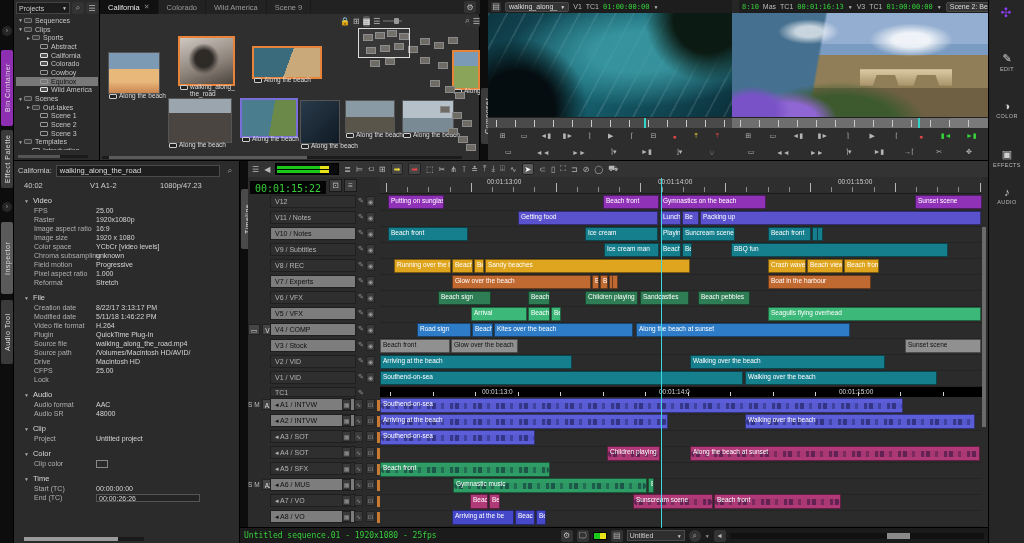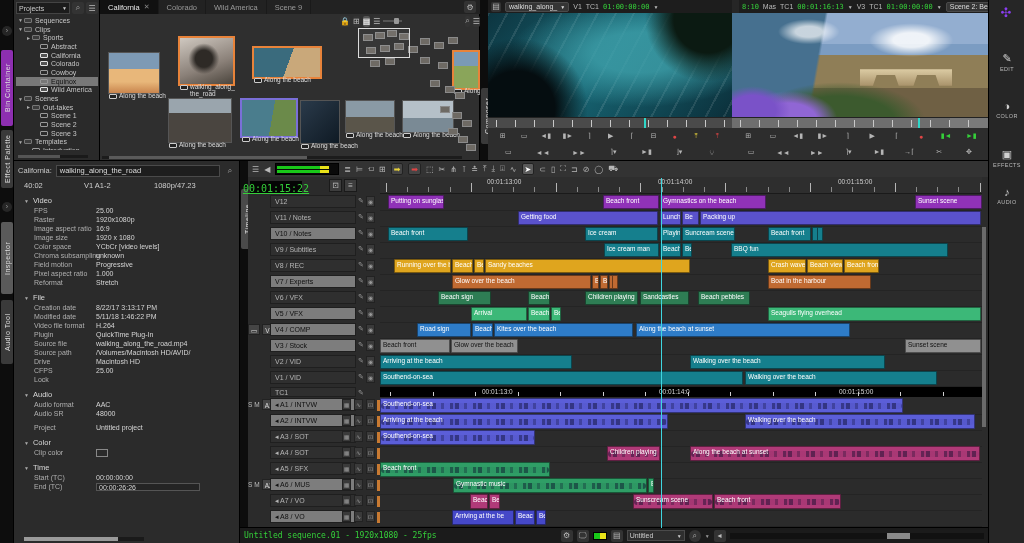--- a/index.html
+++ b/index.html
@@ -102,21 +102,21 @@
   .rail-item { position:absolute; left:0; width:36px; text-align:center; color:#b9b9b9; }
   .rail-item .g { font-size:11px; color:#cfcfcf; }
   .rail-item .t { font-size:5.5px; letter-spacing:.4px; margin-top:1px; }
 
   
   #inspector { left:14px; top:160px; width:226px; height:383px; background:#2b2b2b; border-top:1px solid #000; border-right:1px solid #000; overflow:hidden; }
   #insp-head { position:absolute; left:4px; top:3px; width:218px; height:13px; display:flex; align-items:center; gap:4px; font-size:7.5px; }
   #insp-input { flex:1; height:12px; background:#1e1e1e; border:1px solid #4a4a4a; color:#ddd; font-size:7.5px;
     display:flex; align-items:center; padding:0 3px; }
   #insp-sum { position:absolute; left:10px; top:20px; width:210px; display:flex; font-size:7.5px; color:#cfcfcf; }
-  #insp-sum span:nth-child(1){ width:60px; } #insp-sum span:nth-child(2){ width:70px; }
+  #insp-sum span:nth-child(1){ width:60px; } #insp-sum span:nth-child(2){ width:70px;margin-left:6px; }
   #insp-body { position:absolute; left:0; top:34px; width:226px; height:349px; overflow:hidden; }
   .sec { margin-bottom:5px; }
   .sec-title { display:flex; align-items:center; gap:4px; font-size:7.5px; color:#d8d8d8; padding-left:10px; height:11px; }
   .sec-title .tri { font-size:5px; color:#aaa; }
   .prow { display:flex; height:9px; align-items:center; font-size:7px; }
   .prow .pl { width:82px; padding-left:20px; color:#b0b0b0; white-space:nowrap; }
   .prow .pv { color:#d5d5d5; white-space:nowrap; }
   .pv.boxed { border:1px solid #555; background:#242424; width:104px; height:8px; line-height:8px; padding-left:2px; }
   .swatch { width:12px; height:8px; border:1px solid #888; background:#2b2b2b; }
   #insp-scroll { position:absolute; left:10px; bottom:2px; width:120px; height:4px; background:#1a1a1a; }
@@ -127,22 +127,22 @@
 
   
   #timeline { left:248px; top:160px; width:740px; height:383px; background:#2b2b2b; border-top:1px solid #000; }
   #tl-toolbar { position:absolute; left:0; top:0; width:740px; height:16px; background:#333; display:flex; align-items:center; gap:5px; padding:0 4px; }
   .tb-icon { font-size:8px; color:#b8b8b8; }
   .tb-icon.boxed { background:#454545; border:1px solid #222; border-radius:2px; padding:0 2px; height:12px; line-height:12px; }
   .tb-icon.seld { background:#5a5a5a; color:#fff; }
   #meterbox { width:64px; height:12px; background:#0a0a0a; border:1px solid #000; display:flex; flex-direction:column; justify-content:space-around; padding:1px 1px; }
   .mbar { height:3px; background:linear-gradient(90deg, #19c819 0 72%, #e8e219 72% 86%, #0a0a0a 86%); }
   #tl-tcrow { position:absolute; left:0; top:16px; width:740px; height:17px; background:#2b2b2b; }
-  #tl-timecode { position:absolute; left:2px; top:4px; width:52px; height:15px; background:#050505; color:#35d03a;
-    font-size:10px; display:flex; align-items:center; justify-content:center;text-decoration:underline; }
+  #tl-timecode { position:absolute; left:2px; top:4px; width:76px; height:15px; background:#050505; color:#35d03a;
+    font-size:10px; display:flex; align-items:center; justify-content:center; }
   .tc-btn { position:absolute; top:2px; width:13px; height:13px; background:#3d3d3d; border:1px solid #1a1a1a; color:#bbb;
     font-size:8px; text-align:center; line-height:12px; }
   #ruler { position:absolute; left:132px; top:0; width:602px; height:17px; background:#2e2e2e; border-bottom:1px solid #1a1a1a; }
   .rtick { position:absolute; bottom:1px; width:1px; height:5px; background:#8a8a8a; }
   .rtick.tall { height:9px; background:#b5b5b5; }
   .rlabel { position:absolute; top:1px; font-size:6.5px; color:#cfcfcf; }
 
   #tracks { position:absolute; left:0; top:33px; width:740px; height:334px; background:#2b2b2b; overflow:hidden; }
   .trk-head { position:absolute; left:0; width:132px; }
   .trk-name { position:absolute; left:22px; width:86px; height:13px; background:#2f2f2f; color:#b5b5b5;
@@ -647,20 +647,24 @@
           <div class="prow">
             <div class="pl">Audio format</div>
             <div class="pv">AAC</div>
           </div>
           <div class="prow">
             <div class="pl">Audio SR</div>
             <div class="pv">48000</div>
           </div>
         </div>
         <div class="sec">
+          <div class="sec-title">
+            <div class="tri">▼</div>
+            <div>Clip</div>
+          </div>
           <div class="prow">
             <div class="pl">Project</div>
             <div class="pv">Untitled project</div>
           </div>
         </div>
         <div class="sec">
           <div class="sec-title">
             <div class="tri">▼</div>
             <div>Color</div>
           </div>

